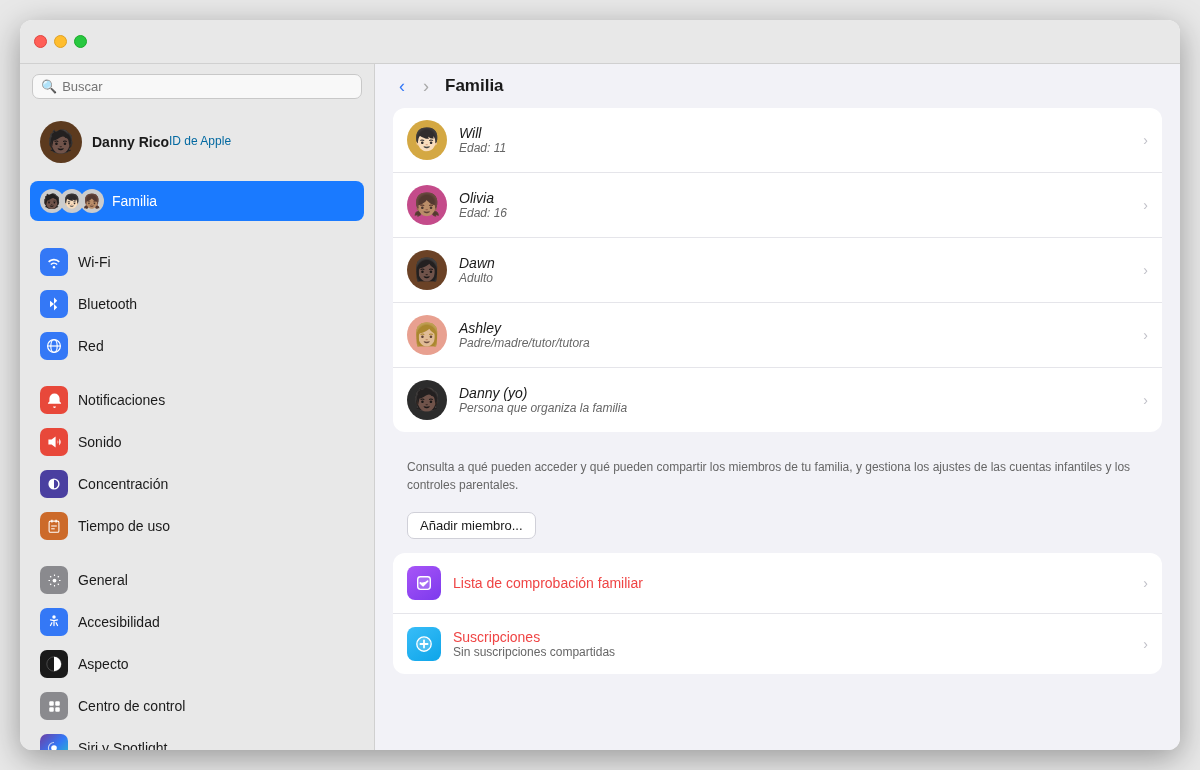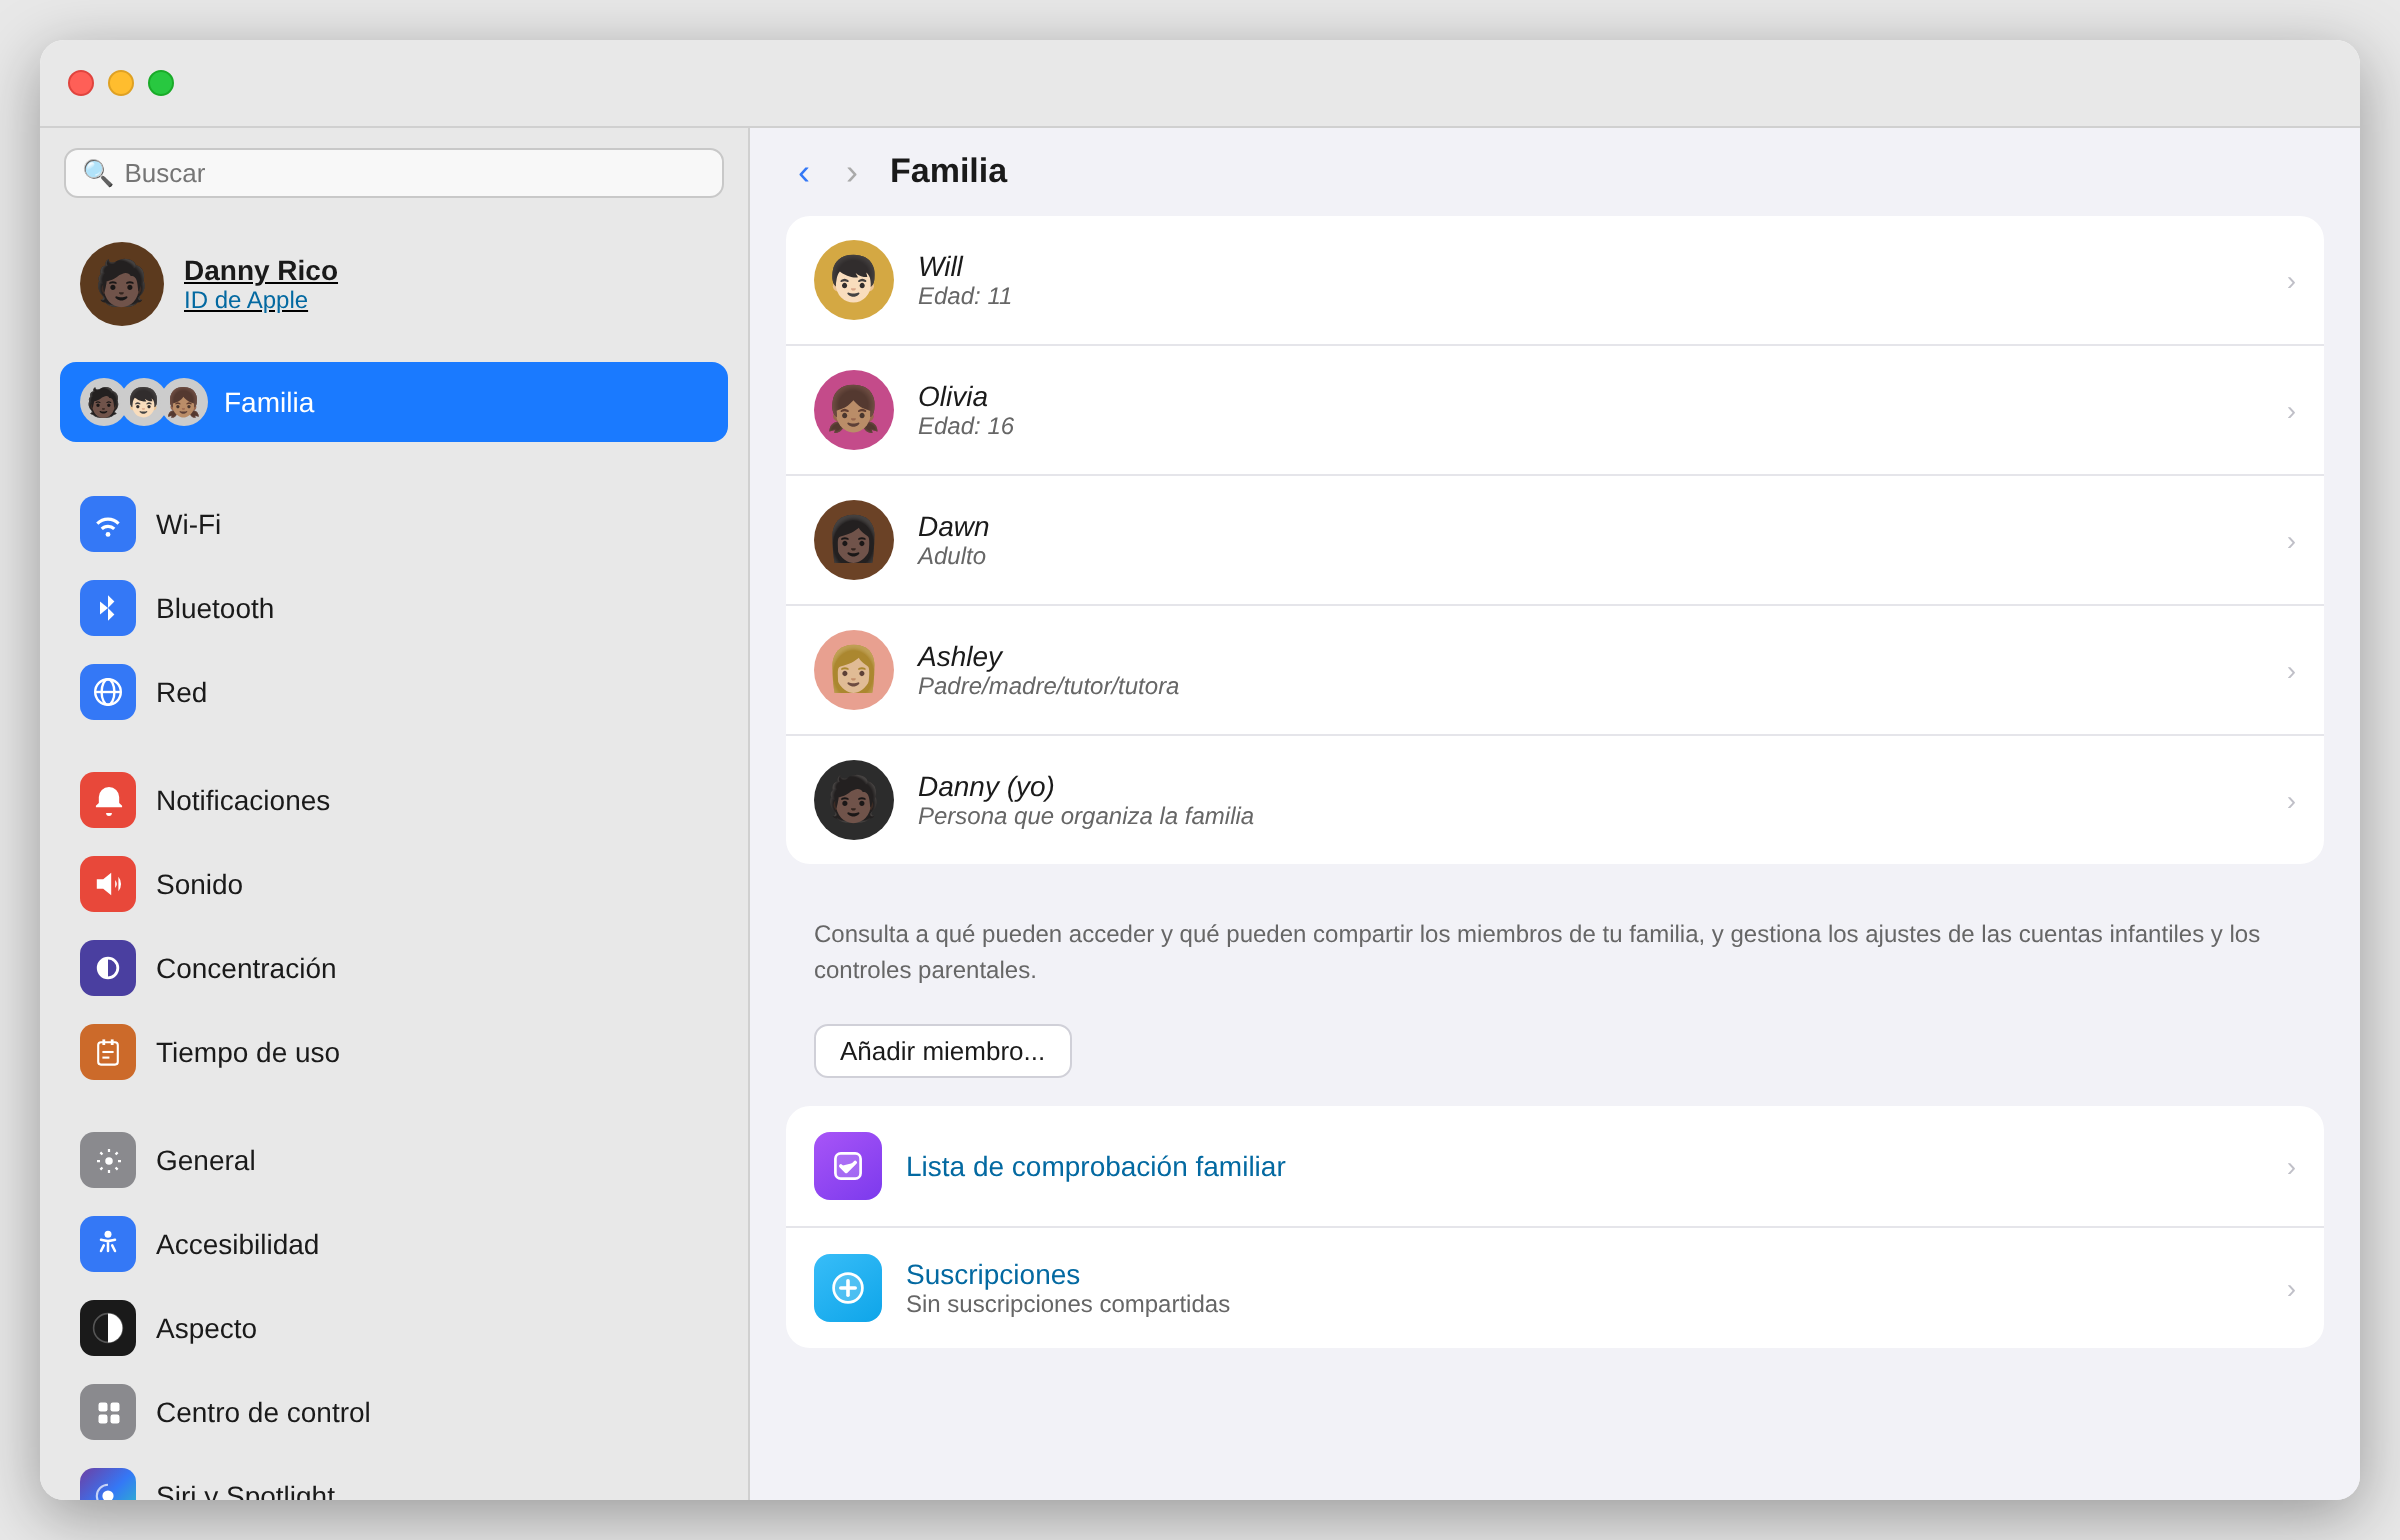--- a/index.html
+++ b/index.html
@@ -108,21 +108,21 @@
       height: 42px;
       border-radius: 50%;
       background: #5c3a1e;
       display: flex;
       align-items: center;
       justify-content: center;
       font-size: 22px;
       overflow: hidden;
       flex-shrink: 0;
     }
-    .apple-id-text { display: flex; flex-direction: column; text-decoration: underline; }
+    .apple-id-text { display: flex; flex-direction: row; }
     .apple-id-name { font-size: 14px; font-weight: 600; color: #1a1a1a; }
     .apple-id-sub { font-size: 12px; color: #0369a1; }
 
     
     .familia-item {
       margin: 0 10px 4px;
       background: #1a7aff;
       border-radius: 8px;
       display: flex;
       align-items: center;
@@ -304,21 +304,21 @@
       border-radius: 8px;
       display: flex;
       align-items: center;
       justify-content: center;
       font-size: 18px;
       flex-shrink: 0;
     }
     .bi-lista { background: linear-gradient(145deg, #a855f7, #7c3aed); }
     .bi-subs { background: linear-gradient(145deg, #38bdf8, #0ea5e9); }
     .bottom-info { flex: 1; }
-    .bottom-title { font-size: 14px; font-weight: 500; color: #0369a1; }
+    .bottom-title { font-size: 14px; font-weight: 500; color: #ef4444; }
     .bottom-sub { font-size: 12px; color: #666; }
 
     ::-webkit-scrollbar { width: 6px; }
     ::-webkit-scrollbar-track { background: transparent; }
     ::-webkit-scrollbar-thumb { background: #c0c0c8; border-radius: 3px; }
   </style>
 </head>
 <body>
 
 <div class="window">

